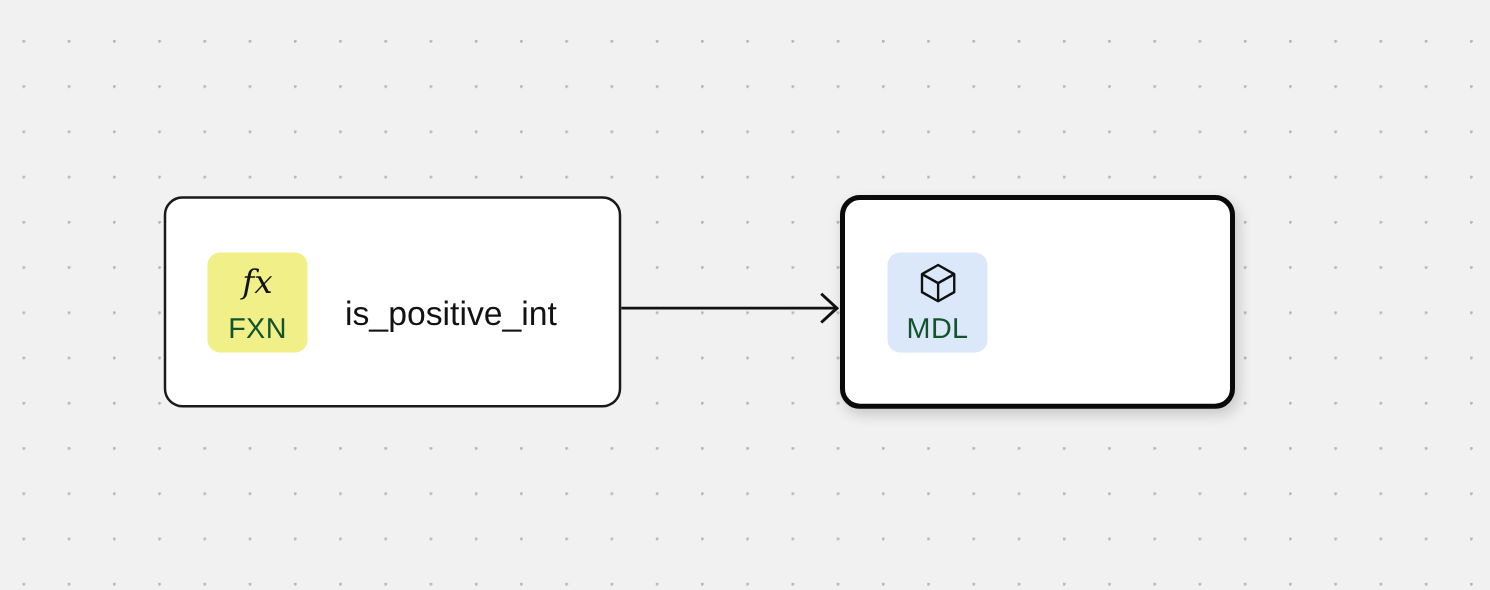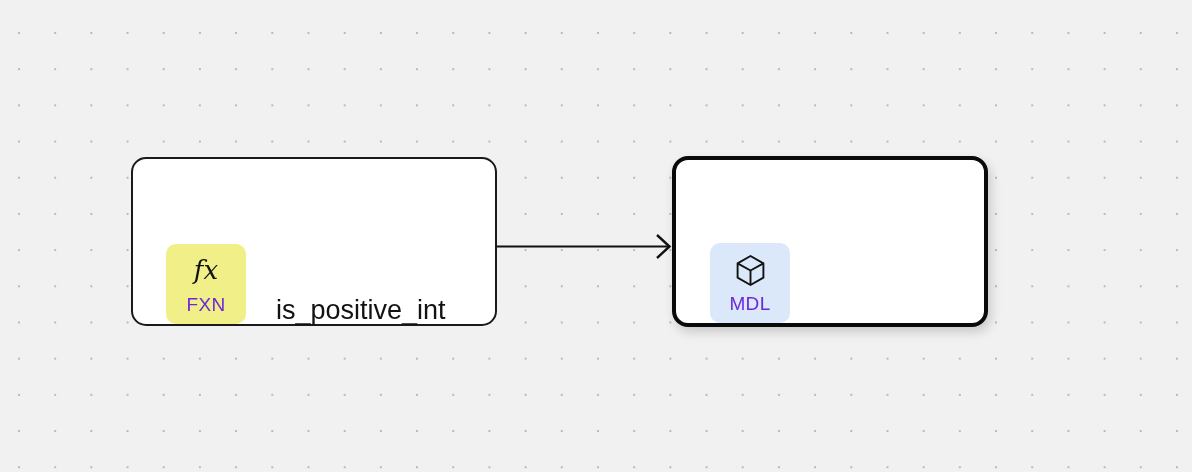--- a/index.html
+++ b/index.html
@@ -35,21 +35,21 @@
     height: 472px;
     pointer-events: none;
   }
 
   
   .node {
     position: absolute;
     box-sizing: border-box;
     background: #ffffff;
     display: flex;
-    align-items: flex-end;
+    align-items: center;
   }
 
   .node-fxn {
     left: 131px;
     top: 157px;
     width: 366px;
     height: 169px;
     border: 2px solid #1a1a1a;
     border-radius: 15px;
   }
@@ -95,23 +95,23 @@
     font-family: "DejaVu Serif", serif;
     font-size: 26px;
     line-height: 1;
     font-style: italic;
     letter-spacing: 0px;
     position: relative;
     top: -1px;
   }
 
   .badge-label {
-    font-size: 19px;
+    font-size: 23px;
     line-height: 1;
-    color: #6d28d9;
+    color: #14532d;
     margin-top: 7px;
     letter-spacing: 0.3px;
   }
 
   
   .node-title {
     font-size: 27px;
     line-height: 1;
     color: #121212;
     white-space: nowrap;

